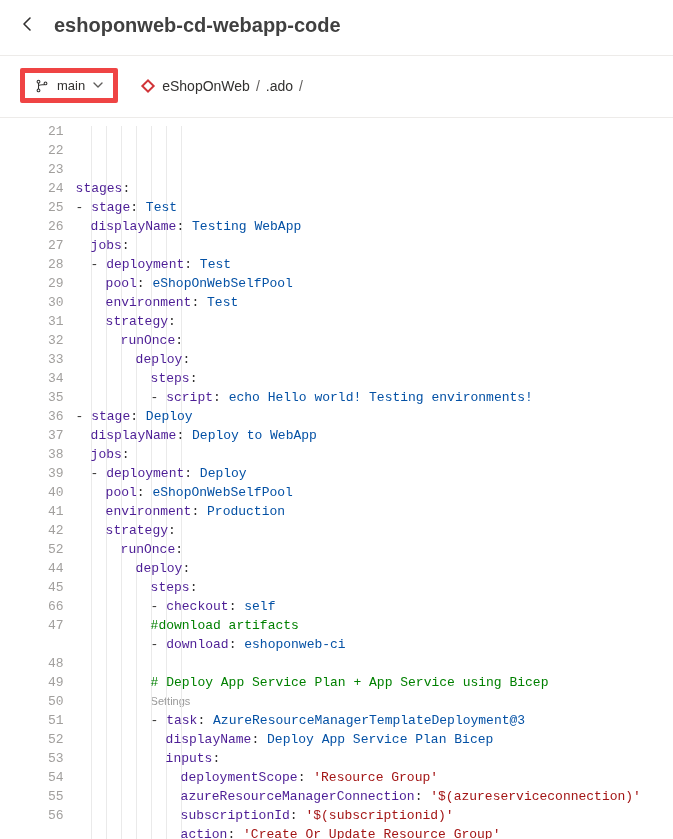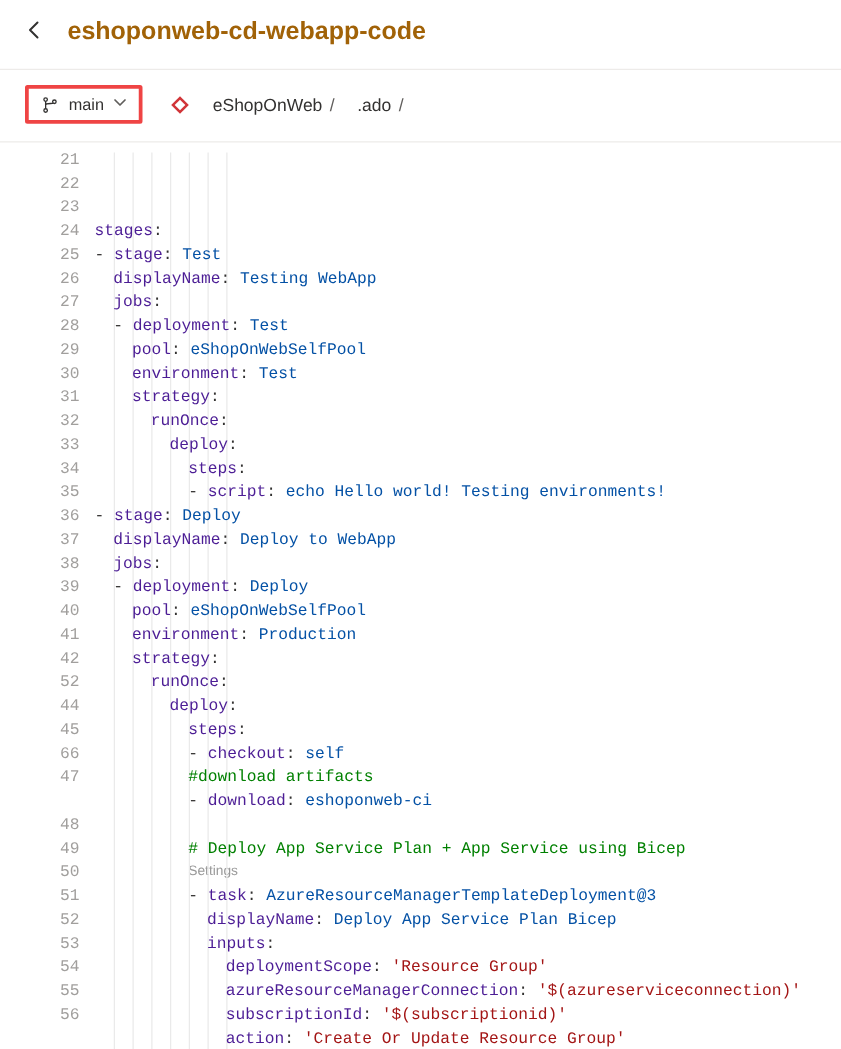--- a/index.html
+++ b/index.html
@@ -18,53 +18,53 @@
   }
   .back-arrow {
     font-size: 18px;
     color: #323130;
     cursor: pointer;
     line-height: 1;
   }
   .title {
     font-size: 20px;
     font-weight: 600;
-    color: #a16207;
+    color: #404040;
   }
   .divider {
     border-top: 1px solid #edebe9;
   }
   .toolbar {
     display: flex;
     align-items: center;
     padding: 12px 20px 14px 20px;
     gap: 22px;
   }
   .branch-selector {
     display: flex;
     align-items: center;
     gap: 8px;
-    border: 3px solid #ef4444;
+    border: 5px solid #ef4444;
     border-radius: 2px;
     padding: 5px 10px;
     cursor: pointer;
     font-size: 13px;
   }
   .branch-icon svg { width: 14px; height: 14px; display: block; }
   .chevron { font-size: 10px; color: #605e5c; }
   .breadcrumb {
     display: flex;
     align-items: center;
     gap: 6px;
     font-size: 14px;
     color: #323130;
   }
   .repo-icon svg { width: 16px; height: 16px; display: block; transform: rotate(45deg); }
   .breadcrumb .sep { color: #605e5c; }
-  .breadcrumb .seg { cursor: pointer; margin-left: 12px; }
+  .breadcrumb .seg { cursor: pointer; }
   .breadcrumb .current { font-weight: 600; }
   .editor {
     border-top: 1px solid #edebe9;
     display: flex;
     font-family: Consolas, Menlo, Monaco, "Courier New", monospace;
     font-size: 13px;
     line-height: 19px;
     position: relative;
     padding-top: 4px;
   }

